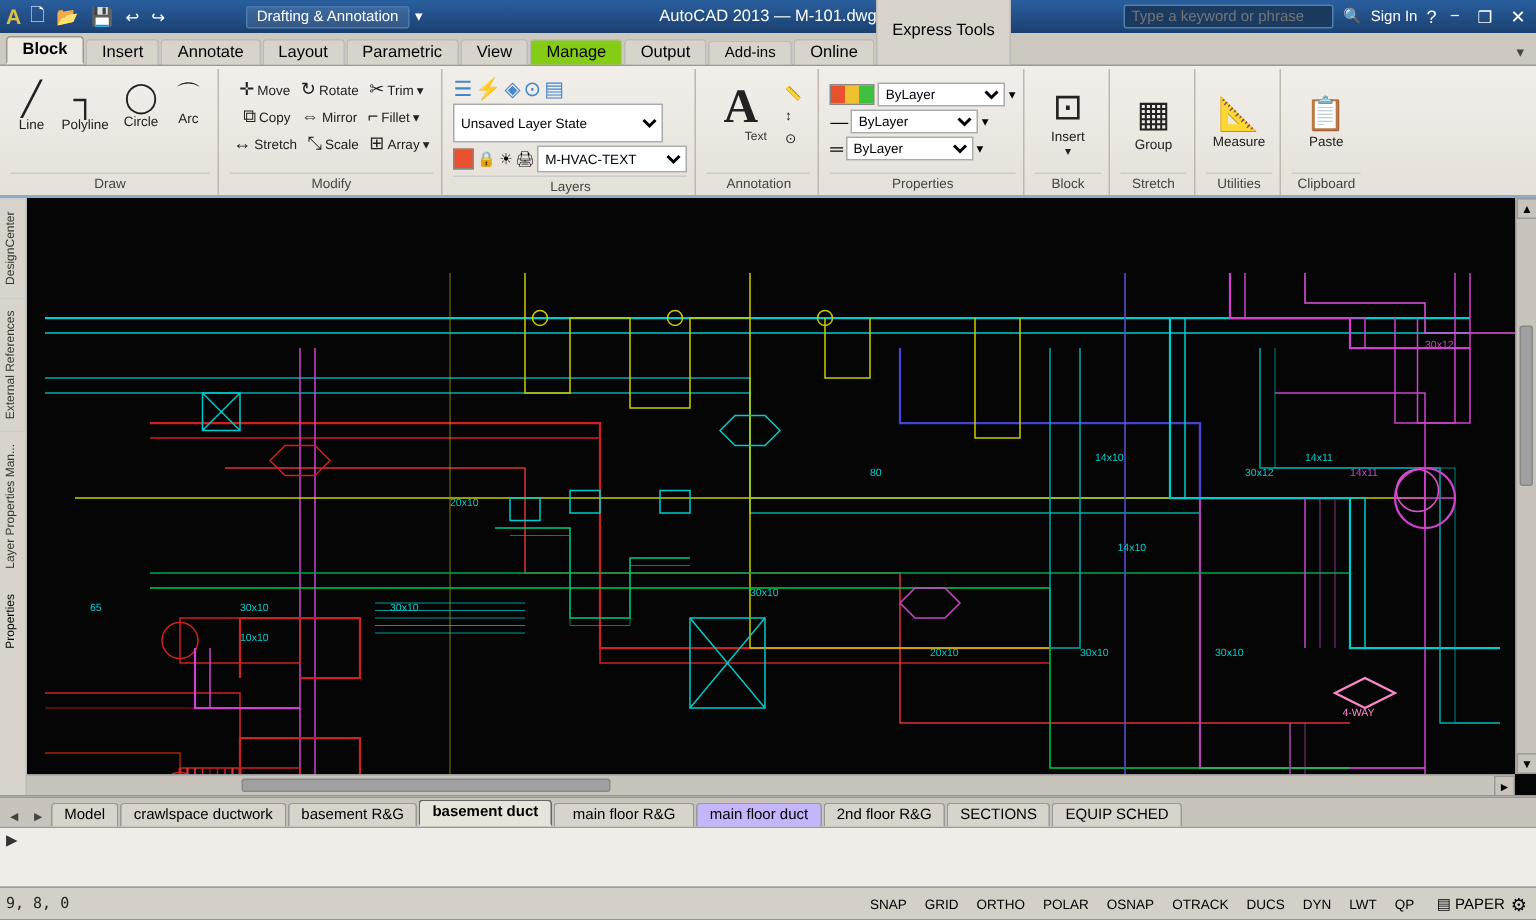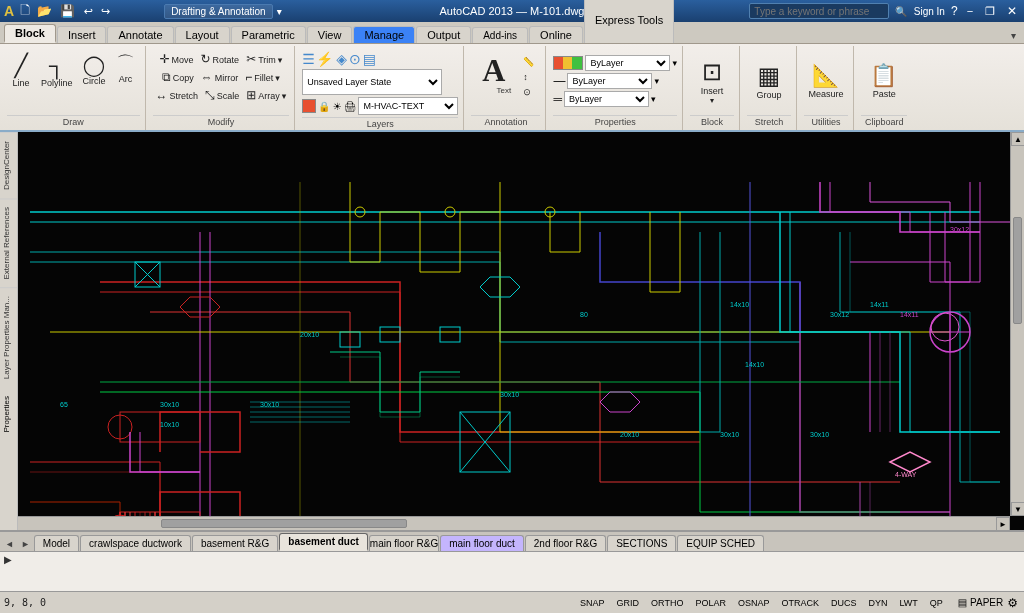--- a/index.html
+++ b/index.html
@@ -152,21 +152,21 @@
     </div>
   </div>
 
   <div id="ribbon-tabs" style="height:22px; background:#cdc9c0; display:flex; align-items:flex-end; padding:0 4px; border-bottom:1px solid #a0988c;">
     <div style="padding:2px 10px; font-size:11px; cursor:pointer; border:1px solid #a0988c; border-bottom:2px solid #eeeae4; border-radius:3px 3px 0 0; background:#eeeae4; font-weight:bold; margin-right:1px;">Block</div>
     <div style="padding:2px 10px; font-size:11px; cursor:pointer; border:1px solid #bbb; border-bottom:none; border-radius:3px 3px 0 0; background:#d8d4cc; margin-right:1px;">Insert</div>
     <div style="padding:2px 10px; font-size:11px; cursor:pointer; border:1px solid #bbb; border-bottom:none; border-radius:3px 3px 0 0; background:#d8d4cc; margin-right:1px;">Annotate</div>
     <div style="padding:2px 10px; font-size:11px; cursor:pointer; border:1px solid #bbb; border-bottom:none; border-radius:3px 3px 0 0; background:#d8d4cc; margin-right:1px;">Layout</div>
     <div style="padding:2px 10px; font-size:11px; cursor:pointer; border:1px solid #bbb; border-bottom:none; border-radius:3px 3px 0 0; background:#d8d4cc; margin-right:1px;">Parametric</div>
     <div style="padding:2px 10px; font-size:11px; cursor:pointer; border:1px solid #bbb; border-bottom:none; border-radius:3px 3px 0 0; background:#d8d4cc; margin-right:1px;">View</div>
-    <div style="padding:2px 10px; font-size:11px; cursor:pointer; border:1px solid #bbb; border-bottom:none; border-radius:3px 3px 0 0; background:#3b82f6; margin-right:1px;">Manage</div>
+    <div style="padding:2px 10px; font-size:11px; cursor:pointer; border:1px solid #bbb; border-bottom:none; border-radius:3px 3px 0 0; background:#84cc16; margin-right:1px;">Manage</div>
     <div style="padding:2px 10px; font-size:11px; cursor:pointer; border:1px solid #bbb; border-bottom:none; border-radius:3px 3px 0 0; background:#d8d4cc; margin-right:1px;">Output</div>
     <div style="padding:2px 10px; font-size:10px; cursor:pointer; border:1px solid #bbb; border-bottom:none; border-radius:3px 3px 0 0; background:#d8d4cc; margin-right:1px;">Add-ins</div>
     <div style="padding:2px 10px; font-size:11px; cursor:pointer; border:1px solid #bbb; border-bottom:none; border-radius:3px 3px 0 0; background:#d8d4cc; margin-right:1px;">Online</div>
     <div style="padding:17px 10px; font-size:11px; cursor:pointer; border:1px solid #bbb; border-bottom:none; border-radius:3px 3px 0 0; background:#d8d4cc; margin-right:1px;">Express Tools</div>
     <div style="flex:1;"></div>
     <span style="font-size:10px; cursor:pointer; padding:2px 4px; color:#444;">▾</span>
   </div>
 
   <div id="ribbon-content" style="height:88px; background:linear-gradient(to bottom, #f2eeea, #e5e1d9); border-bottom:2px solid #8aacc8; display:flex; align-items:stretch; padding:2px 0 0 2px; overflow:hidden;">
 
@@ -565,21 +565,21 @@
 
   <div id="bottom-area" style="background:#d4d0c8; border-top:1px solid #999;">
 
     <div id="layout-tabs" style="height:20px; background:#c8c4bc; display:flex; align-items:flex-end; padding:0 2px; gap:1px; border-top:1px solid #999;">
       <span style="font-size:9px; cursor:pointer; padding:2px 3px; color:#444;">◄</span>
       <span style="font-size:9px; cursor:pointer; padding:2px 3px; color:#444;">►</span>
       <div style="padding:2px 8px; font-size:10px; cursor:pointer; border:1px solid #999; border-bottom:none; background:#d8d4cc; border-radius:3px 3px 0 0;">Model</div>
       <div style="padding:2px 8px; font-size:10px; cursor:pointer; border:1px solid #999; border-bottom:none; background:#d8d4cc; border-radius:3px 3px 0 0;">crawlspace ductwork</div>
       <div style="padding:2px 8px; font-size:10px; cursor:pointer; border:1px solid #999; border-bottom:none; background:#d8d4cc; border-radius:3px 3px 0 0;">basement R&amp;G</div>
       <div style="padding:2px 8px; font-size:10px; cursor:pointer; border:1px solid #666; border-bottom:2px solid #e8e4dc; background:#e8e4dc; border-radius:3px 3px 0 0; font-weight:bold;">basement duct</div>
-      <div style="padding:2px 0; font-size:10px; cursor:pointer; border:1px solid #999; border-bottom:none; background:#d8d4cc; border-radius:3px 3px 0 0;">main floor R&amp;G</div>
+      <div style="padding:2px 12px; font-size:10px; cursor:pointer; border:1px solid #999; border-bottom:none; background:#d8d4cc; border-radius:3px 3px 0 0;">main floor R&amp;G</div>
       <div style="padding:2px 8px; font-size:10px; cursor:pointer; border:1px solid #999; border-bottom:none; background:#c4b5fd; border-radius:3px 3px 0 0;">main floor duct</div>
       <div style="padding:2px 8px; font-size:10px; cursor:pointer; border:1px solid #999; border-bottom:none; background:#d8d4cc; border-radius:3px 3px 0 0;">2nd floor R&amp;G</div>
       <div style="padding:2px 8px; font-size:10px; cursor:pointer; border:1px solid #999; border-bottom:none; background:#d8d4cc; border-radius:3px 3px 0 0;">SECTIONS</div>
       <div style="padding:2px 8px; font-size:10px; cursor:pointer; border:1px solid #999; border-bottom:none; background:#d8d4cc; border-radius:3px 3px 0 0;">EQUIP SCHED</div>
     </div>
 
     <div id="command-area" style="background:#f0ede8; border-top:1px solid #999; padding:2px 4px; height:40px;">
       <div style="display:flex; align-items:center; gap:4px; font-size:11px;">
         <span style="color:#333; font-size:10px;">▶</span>
       </div>

